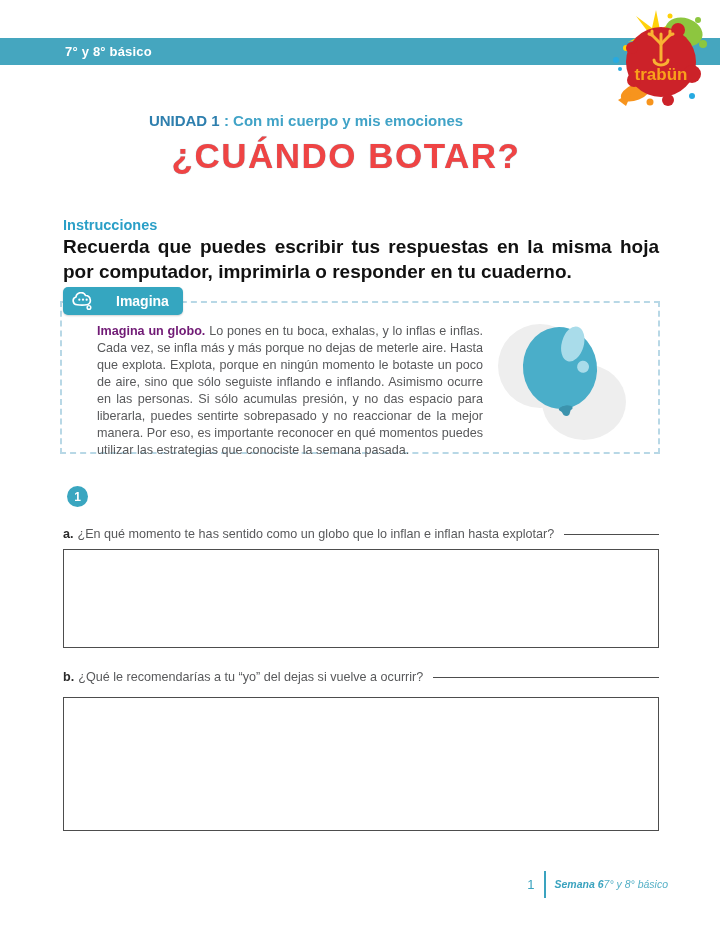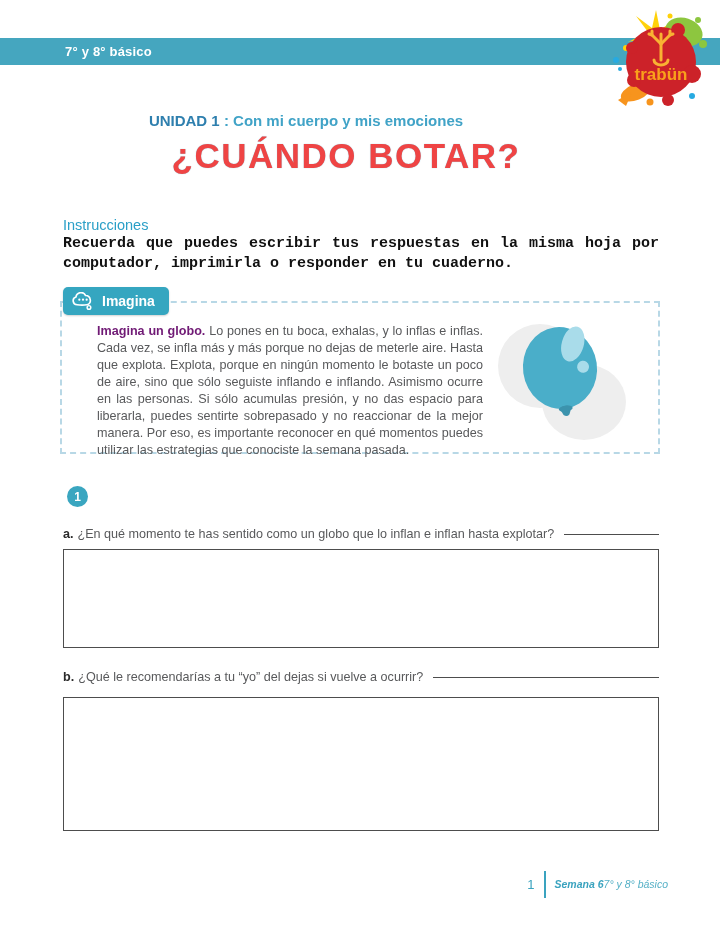--- a/index.html
+++ b/index.html
@@ -37,39 +37,39 @@
   .unit-suffix { color: #41a3c7; }
   .main-title {
     position: absolute; left: 0; top: 136px; width: 692px;
     text-align: center; font-size: 35px; font-weight: 800;
     color: #ef4444; letter-spacing: 1.5px;
     text-shadow: 0 0 1px #7cc7dc;
   }
   
   .instructions-heading {
     position: absolute; left: 63px; top: 217px;
-    font-size: 14.5px; font-weight: normal; color: #2a9fc7;
+    font-size: 14.5px; font-weight: bold; color: #2a9fc7;
   }
   .instructions-body {
     position: absolute; left: 63px; top: 234px; width: 596px;
-    font-size: 15px; font-weight: bold; color: #111111;
-    text-align: justify; line-height: 1.32; font-family: Liberation Mono, monospace;
+    font-size: 19px; font-weight: bold; color: #111111;
+    text-align: justify; line-height: 1.32;
   }
   
   .imagina-box {
     position: absolute; left: 60px; top: 301px;
     width: 600px; height: 153px;
     border: 2px dashed #b8d8e6;
     background: #ffffff;
   }
   .imagina-badge {
     position: absolute; left: 63px; top: 287px;
     height: 28px; padding: 0 14px 0 9px;
     background: #35a6c0; border-radius: 5px;
-    display: flex; align-items: center; gap: 8px;
+    display: flex; align-items: center; gap: 22px;
     box-shadow: 0 1px 2px rgba(0,0,0,.18);
     z-index: 3;
   }
   .imagina-badge .label { color: #ffffff; font-size: 14px; font-weight: bold; }
   .imagina-text {
     position: absolute; left: 97px; top: 323px; width: 386px;
     font-size: 12.6px; color: #58595b; text-align: justify;
     line-height: 17px;
   }
   .imagina-text .lead { font-weight: bold; color: #701a75; }

